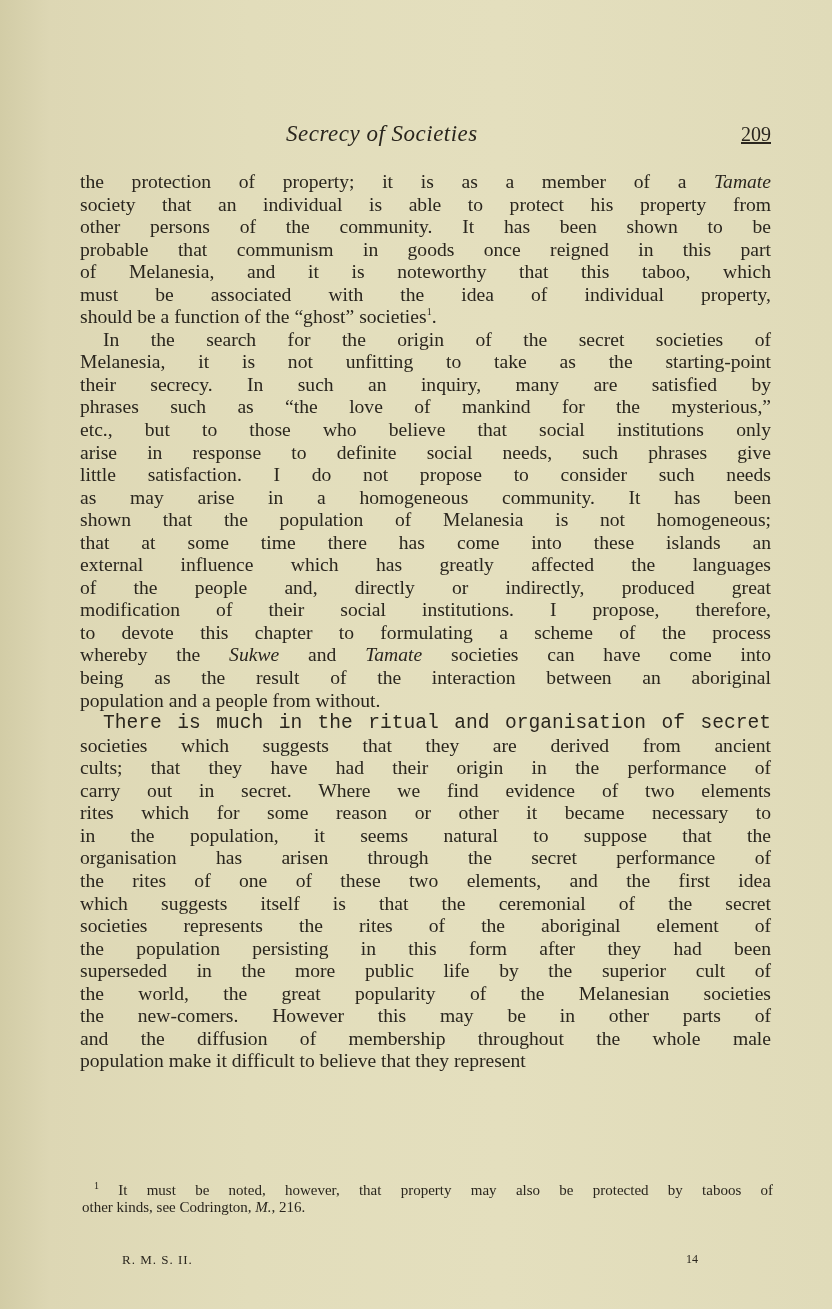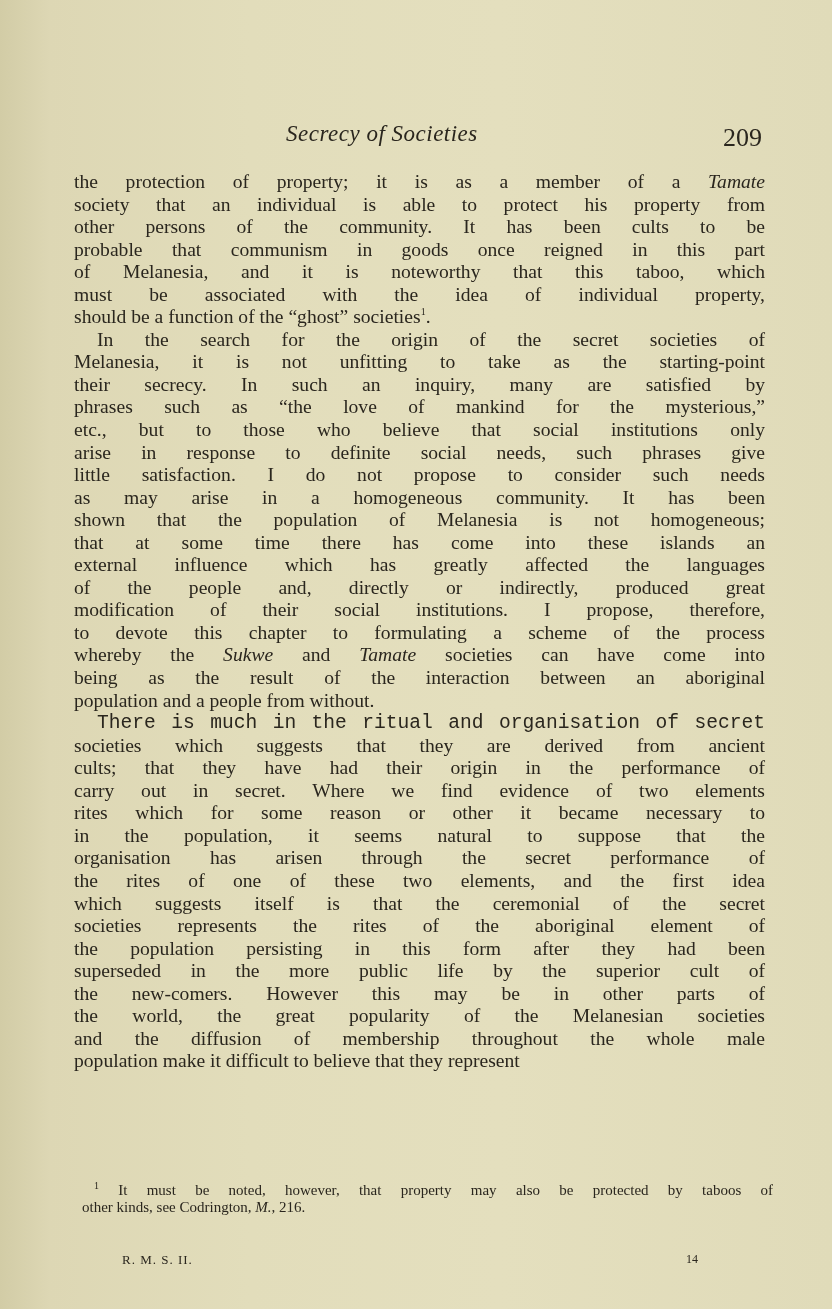--- a/index.html
+++ b/index.html
@@ -9,23 +9,23 @@
     font-family: "Liberation Serif", "DejaVu Serif", serif;
     color:#2a261e;
     position:relative;
   }
   .page { position:absolute; left:0; top:0; width:832px; height:1309px;margin-top:43px; }
   .running-head {
     position:absolute; top:78px; left:286px; width:485px; height:34px;
     font-size:23px;
   }
   .running-head .title { position:absolute; left:0; top:0; font-style:italic; letter-spacing:0.5px; }
-  .running-head .pageno { position:absolute; right:9px; top:2px; font-size:26px; }
+  .running-head .pageno { position:absolute; right:0; top:2px; font-size:20px;text-decoration:underline; }
   .body-text {
-    position:absolute; left:74px; top:128px; width:691px;
+    position:absolute; left:80px; top:128px; width:691px;
     font-size:19.6px; line-height:22.55px;
     text-align:justify;
   }
   .body-text p { margin:0; text-indent:0; }
   .body-text .line { display:block; text-align:justify; text-align-last:justify; white-space:nowrap; }
   .body-text .line.last { text-align-last:left; }
   .line i { font-style:italic; }
   sup.fn { font-size:10px; vertical-align:super; line-height:0; }
   .footnote {
     position:absolute; left:82px; top:1139px; width:691px;
@@ -48,21 +48,21 @@
 <div class="page">
   <div class="running-head">
     <span class="title">Secrecy of Societies</span>
     <span class="pageno">209</span>
   </div>
 
   <div class="body-text" id="body-text">
       <p>
         <span class="line">the protection of property; it is as a member of a <i>Tamate</i></span>
         <span class="line">society that an individual is able to protect his property from</span>
-        <span class="line">other persons of the community.  It has been cults to be</span>
+        <span class="line">other persons of the community.  It has been shown to be</span>
         <span class="line">probable that communism in goods once reigned in this part</span>
         <span class="line">of Melanesia, and it is noteworthy that this taboo, which</span>
         <span class="line">must be associated with the idea of individual property,</span>
         <span class="line last">should be a function of the “ghost” societies<sup class="fn">1</sup>.</span>
       </p>
       <p>
         <span class="line" style="padding-left: 23px;">In the search for the origin of the secret societies of</span>
         <span class="line">Melanesia, it is not unfitting to take as the starting-point</span>
         <span class="line">their secrecy.  In such an inquiry, many are satisfied by</span>
         <span class="line">phrases such as “the love of mankind for the mysterious,”</span>
@@ -86,22 +86,22 @@
         <span class="line">cults; that they have had their origin in the performance of</span>
         <span class="line">carry out in secret.  Where we find evidence of two elements</span>
         <span class="line">rites which for some reason or other it became necessary to</span>
         <span class="line">in the population, it seems natural to suppose that the</span>
         <span class="line">organisation has arisen through the secret performance of</span>
         <span class="line">the rites of one of these two elements, and the first idea</span>
         <span class="line">which suggests itself is that the ceremonial of the secret</span>
         <span class="line">societies represents the rites of the aboriginal element of</span>
         <span class="line">the population persisting in this form after they had been</span>
         <span class="line">superseded in the more public life by the superior cult of</span>
+        <span class="line">the world, the great popularity of the Melanesian societies</span>
         <span class="line">the new-comers.  However this may be in other parts of</span>
-        <span class="line">the world, the great popularity of the Melanesian societies</span>
         <span class="line">and the diffusion of membership throughout the whole male</span>
         <span class="line last">population make it difficult to believe that they represent</span>
       </p>
     </div>
 
   <div class="footnote">
     <span class="line l1"><sup class="fn">1</sup> <span>It must be noted, however, that property may also be protected by taboos of</span></span>
     <span class="line"><span>other kinds, see Codrington, </span><i>M.</i><span>, 216.</span></span>
   </div>
 

